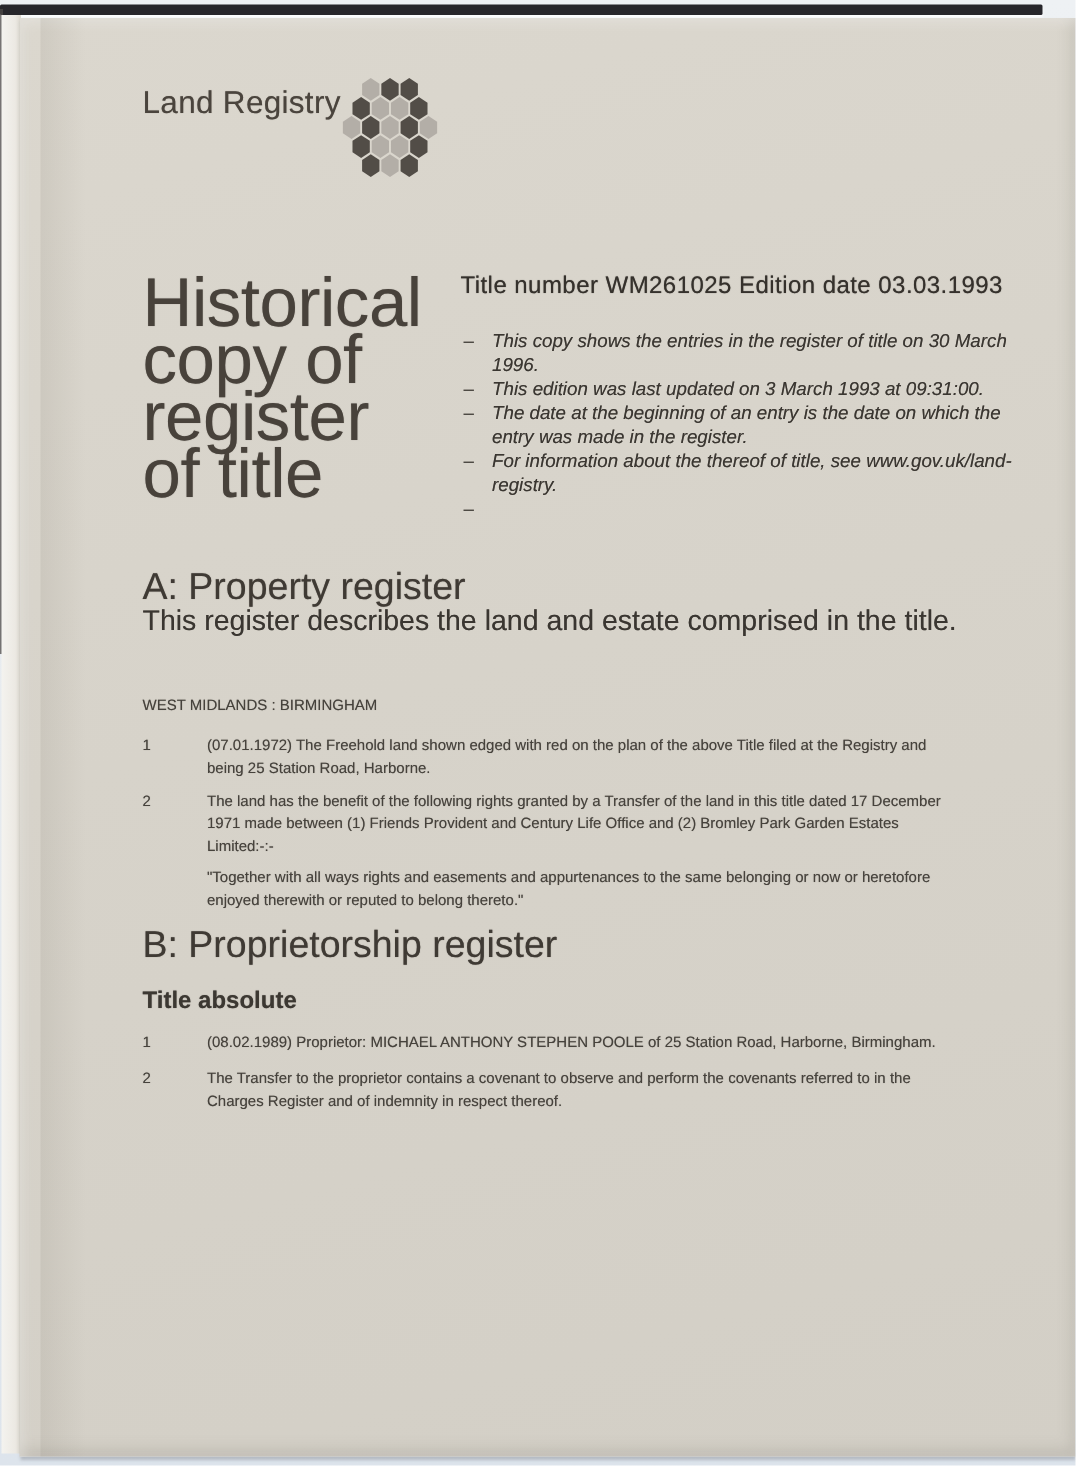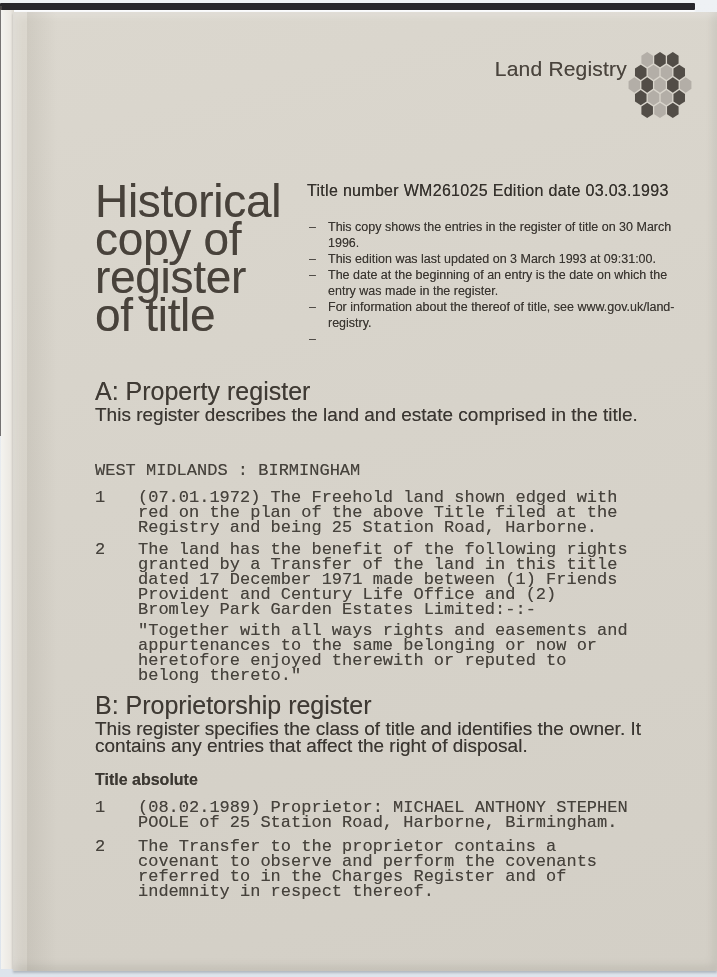--- a/index.html
+++ b/index.html
@@ -34,21 +34,21 @@
     padding: 44px 22px 0 82px;
     box-sizing: border-box;
     color: #3d3933;
   }
   .paper::before {
     content: ""; position: absolute; left: 14px; top: 0; bottom: 0; width: 30px;
     background: linear-gradient(90deg, rgba(130,124,112,.14), rgba(130,124,112,0));
     pointer-events: none;
   }
   
-  .brand-row { display: flex; justify-content: flex-end; align-items: flex-start; height: 70px; }
+  .brand-row { display: flex; justify-content: flex-start; align-items: flex-start; height: 70px; }
   .brand {
     font-size: 21px; letter-spacing: .2px; color: #4a443d; padding-top: 1px;
     text-shadow: 0 0 .5px rgba(74,68,61,.55);
   }
   .logo { margin-top: -6px; margin-right: 2px; }
   
   .doc-header { display: flex; margin-top: 56px; }
   .doc-title {
     margin: 0; width: 200px; margin-right: 12px; flex: none;
     font-size: 46px; line-height: 38px; font-weight: 400;
@@ -57,40 +57,40 @@
   }
   .title-meta { flex: 1; min-width: 0; }
   .meta-row {
     font-size: 16px; color: #35312c; letter-spacing: .3px;
     text-shadow: 0 0 .6px rgba(53,49,44,.8); white-space: nowrap;
   }
   .meta-edition { }
   .notes { list-style: none; margin: 19px 0 0; padding: 0; max-width: 388px; }
   .notes li { display: flex; font-size: 12.5px; line-height: 16px; color: #3a3631; }
   .notes .dash { flex: none; width: 19px; padding-left: 2px; }
-  .notes .note-text { max-width: 366px; text-shadow: 0 0 .4px rgba(58,54,49,.6); }
+  .notes .note-text { max-width: 366px; text-shadow: 0 0 .4px rgba(58,54,49,.6); font-style: italic; }
   
   .register-section { margin-top: 32px; }
   .section-b { margin-top: 10px; }
   h2 {
     margin: 0; font-size: 25px; font-weight: 400; line-height: 24px;
     color: #3f3a34; text-shadow: 0 0 .6px rgba(63,58,52,.6);
   }
   .section-desc {
     margin: 3px 0 0; font-size: 19px; line-height: 17px; max-width: 575px;
     color: #3a3631; text-shadow: 0 0 .4px rgba(58,54,49,.6);
   }
   .class-of-title {
     margin: 16px 0 0; font-size: 16px; font-weight: 700; line-height: 20px;
     color: #3c3832; text-shadow: 0 0 .6px rgba(60,56,50,.65);
   }
   
   .mono {
-    font-family: Liberation Mono, monospace;
-    font-size: 17px; line-height: 15px; color: #46423c;
+    font-family: Liberation Sans, sans-serif;
+    font-size: 10px; line-height: 15px; color: #46423c;
     text-shadow: 0 0 .5px rgba(70,66,60,.55);
   }
   .region-line { margin-top: 40px; }
   .entries { margin: 0; }
   .entry { display: flex; margin-top: 12px; }
   .entry + .entry { margin-top: 7px; }
   .section-b .entry { margin-top: 10px; }
   .section-b .entry + .entry { margin-top: 9px; }
   .entry-num { flex: none; width: 43px; }
   .entry-text { width: 498px; }
@@ -182,21 +182,20 @@
         <div class="mono entry-text">
           <p>The land has the benefit of the following rights granted by a Transfer of the land in this title dated 17 December 1971 made between (1) Friends Provident and Century Life Office and (2) Bromley Park Garden Estates Limited:-:-</p>
           <p class="quote">"Together with all ways rights and easements and appurtenances to the same belonging or now or heretofore enjoyed therewith or reputed to belong thereto."</p>
         </div>
       </div>
     </div>
   </section>
 
   <section class="register-section section-b">
     <h2>B: Proprietorship register</h2>
-    <p class="section-desc">This register specifies the class of title and identifies the owner. It contains any entries that affect the right of disposal.</p>
     <h3 class="class-of-title">Title absolute</h3>
     <div class="entries">
       <div class="entry">
         <span class="mono entry-num">1</span>
         <div class="mono entry-text">
           <p>(08.02.1989) Proprietor: MICHAEL ANTHONY STEPHEN POOLE of 25 Station Road, Harborne, Birmingham.</p>
         </div>
       </div>
       <div class="entry">
         <span class="mono entry-num">2</span>

